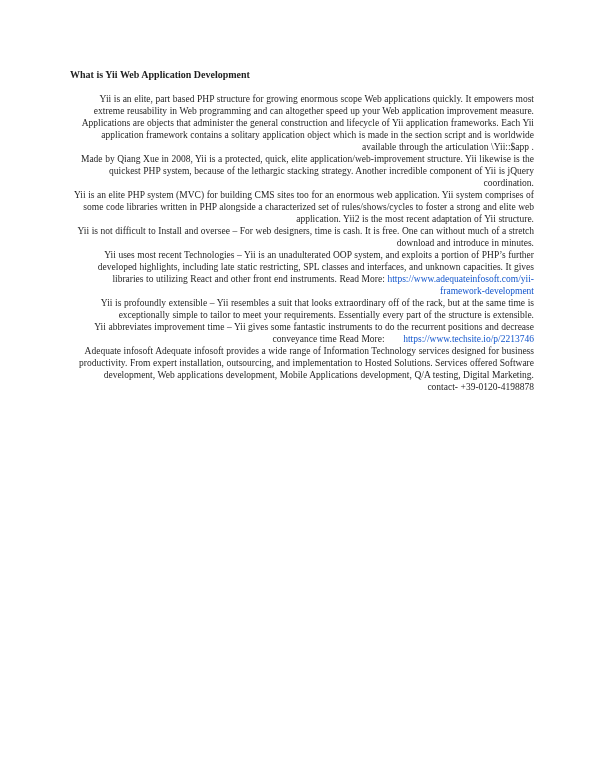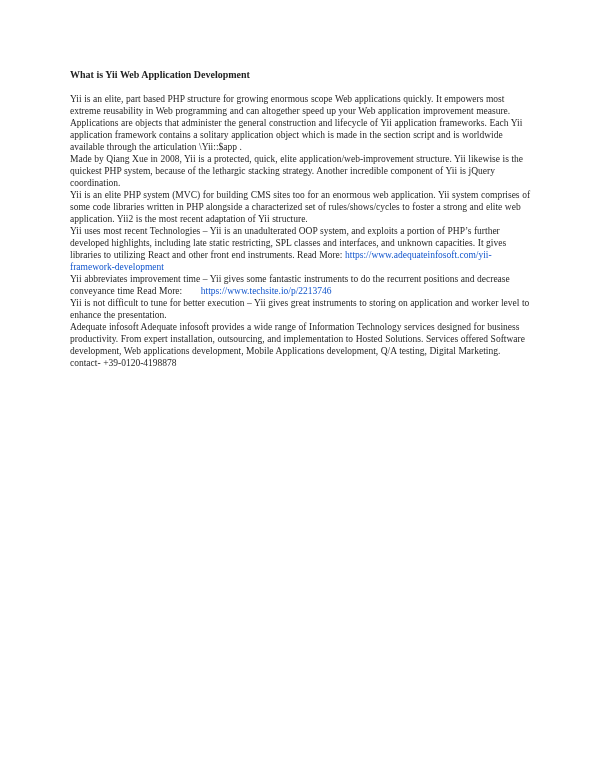--- a/index.html
+++ b/index.html
@@ -19,36 +19,37 @@
   .doc-title {
     font-size: 10px;
     font-weight: bold;
     line-height: 12px;
     margin: 0 0 12px 0;
   }
   .doc-body p {
     margin: 0;
     font-size: 9.5px;
     line-height: 12px;
-    text-align: left;
+    text-align: right;
     word-spacing: 0.2px;
   }
   a.doc-link {
     text-decoration: none;
     cursor: pointer;
   }
 </style>
 </head>
 <body style="background: rgb(255, 255, 255); color: rgb(31, 31, 31);">
 
 <div class="page">
   <h1 class="doc-title">What is Yii Web Application Development</h1>
   <div class="doc-body">
       <p><span>Yii is an elite, part based PHP structure for growing enormous scope Web applications quickly. It empowers most extreme reusability in Web programming and can altogether speed up your Web application improvement measure. Applications are objects that administer the general construction and lifecycle of Yii application frameworks. Each Yii application framework contains a solitary application object which is made in the section script and is worldwide available through the articulation \Yii::$app .</span></p>
       <p><span>Made by Qiang Xue in 2008, Yii is a protected, quick, elite application/web-improvement structure. Yii likewise is the quickest PHP system, because of the lethargic stacking strategy. Another incredible component of Yii is jQuery coordination.</span></p>
       <p><span>Yii is an elite PHP system (MVC) for building CMS sites too for an enormous web application. Yii system comprises of some code libraries written in PHP alongside a characterized set of rules/shows/cycles to foster a strong and elite web application. Yii2 is the most recent adaptation of Yii structure.</span></p>
+      <p><span>Yii is not difficult to Install and oversee – For web designers, time is cash. It is free. One can without much of a stretch download and introduce in minutes.</span></p>
       <p><span>Yii uses most recent Technologies – Yii is an unadulterated OOP system, and exploits a portion of PHP’s further developed highlights, including late static restricting, SPL classes and interfaces, and unknown capacities. It gives libraries to utilizing React and other front end instruments. Read More: </span><a class="doc-link" href="#" style="color: rgb(17, 85, 204);">https://www.adequateinfosoft.com/yii-framework-development</a></p>
+      <p><span>Yii is profoundly extensible – Yii resembles a suit that looks extraordinary off of the rack, but at the same time is exceptionally simple to tailor to meet your requirements. Essentially every part of the structure is extensible.</span></p>
       <p><span>Yii abbreviates improvement time – Yii gives some fantastic instruments to do the recurrent positions and decrease conveyance time Read More: </span><a class="doc-link" href="#" style="color: rgb(17, 85, 204); padding-left: 16px;">https://www.techsite.io/p/2213746</a></p>
-      <p><span>Yii is not difficult to tune for better execution – Yii gives great instruments to storing on application and worker level to enhance the presentation.</span></p>
       <p><span>Adequate infosoft Adequate infosoft provides a wide range of Information Technology services designed for business productivity. From expert installation, outsourcing, and implementation to Hosted Solutions. Services offered Software development, Web applications development, Mobile Applications development, Q/A testing, Digital Marketing.</span></p>
       <p><span>contact- +39-0120-4198878</span></p>
     </div>
 </div>
 
 </body></html>

